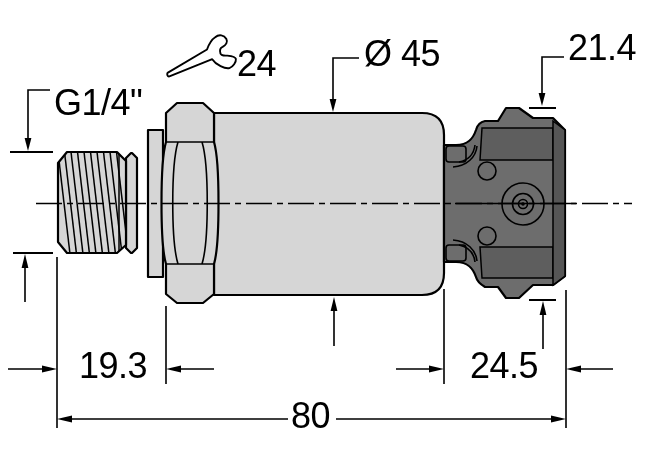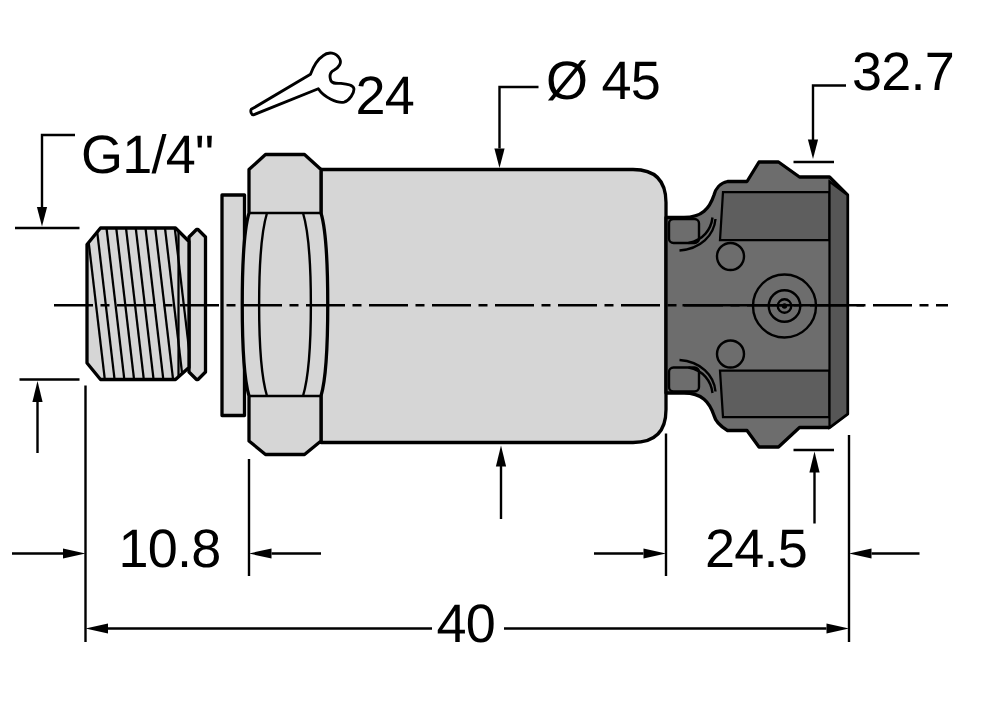--- a/index.html
+++ b/index.html
@@ -121,18 +121,18 @@
     <polygon class="arrow" points="566,369 581,365.6 581,372.4"></polygon>
 
     <path class="dim" d="M72,419 H288 M336,419 H551"></path>
     <polygon class="arrow" points="57,419 72,415.6 72,422.4"></polygon>
     <polygon class="arrow" points="566,419 551,415.6 551,422.4"></polygon>
   </svg>
 
   <div class="dim-label lbl-thread">G1/4"</div>
   <div class="dim-label lbl-wrench">24</div>
   <div class="dim-label lbl-diameter">Ø 45</div>
-  <div class="dim-label lbl-connheight">32.7</div>
-  <div class="dim-label lbl-threadlen">10.8</div>
+  <div class="dim-label lbl-connheight">21.4</div>
+  <div class="dim-label lbl-threadlen">19.3</div>
   <div class="dim-label lbl-connlen">24.5</div>
-  <div class="dim-label lbl-overall">40</div>
+  <div class="dim-label lbl-overall">80</div>
 
 </div>
 
 </body></html>

